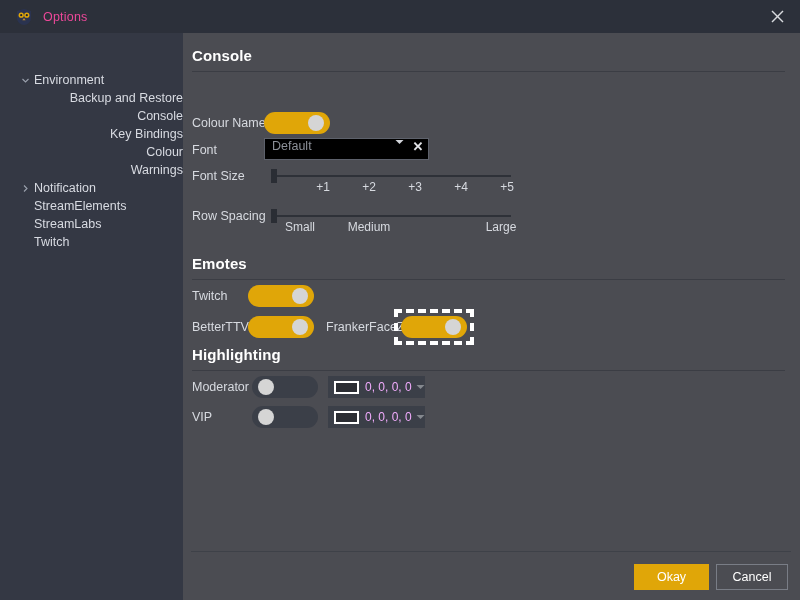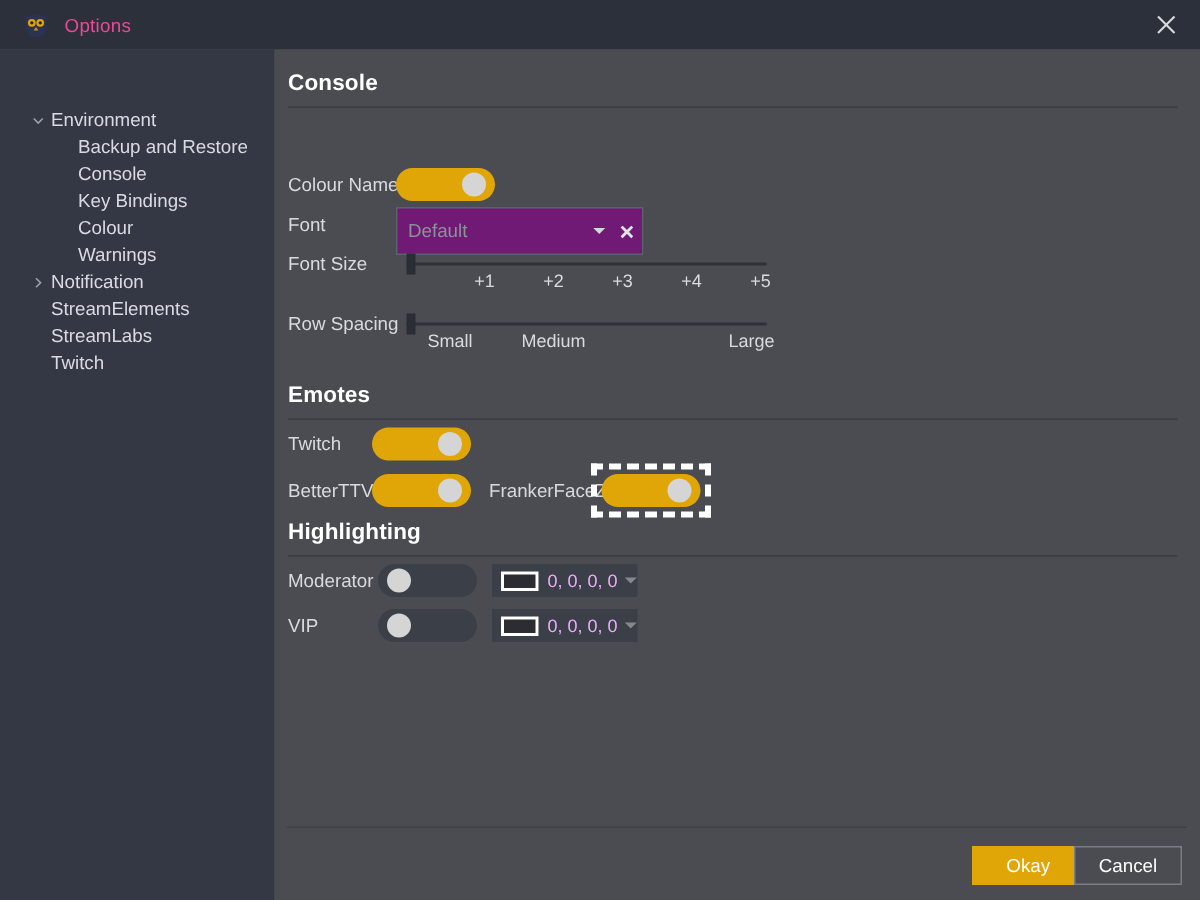--- a/index.html
+++ b/index.html
@@ -59,21 +59,21 @@
   }
   .tree-item {
     position: relative;
     height: 18px;
     line-height: 18px;
     color: #d8dbe2;
     cursor: default;
     white-space: nowrap;
   }
   .tree-item.lvl0 { padding-left: 34px; }
-  .tree-item.lvl1 { padding-left: 52px; }
+  .tree-item.lvl1 { padding-left: 52px; text-align: right; }
   .chev {
     position: absolute;
     left: 20px; top: 0;
     width: 10px; height: 18px;
     display: flex; align-items: center; justify-content: center;
     cursor: pointer;
   }
   .chev svg { display: block; }
 
   
@@ -129,24 +129,24 @@
   .focus-ring {
     position: absolute;
     border: 4px dashed #ffffff;
     pointer-events: none;
   }
 
   
   .combo {
     position: absolute;
     border: 1px solid #5d616b;
-    background: #701a75;
-    height: 32px;
+    background: #000000;
+    height: 22px;
     display: flex;
-    align-items: center;
+    align-items: flex-start;
     cursor: pointer;
   }
   .combo .combo-text {
     flex: 1 1 auto;
     padding-left: 7px;
     color: #8d9199;
     font-size: 12.5px;
     white-space: nowrap;
     overflow: hidden;
   }
@@ -228,21 +228,21 @@
     background: #3e4148;
   }
   .btn {
     position: absolute;
     height: 26px;
     display: flex; align-items: center; justify-content: center;
     font-size: 12.5px;
     cursor: pointer;
     color: #ffffff;
   }
-  .btn.primary { background: #e0a608; margin-left: 14px; }
+  .btn.primary { background: #e0a608; }
   .btn.secondary { background: #4b4c52; border: 1px solid #797d86; }
 </style>
 </head>
 <body>
 
 <div id="app">
 
   <div class="titlebar">
     <div class="title-icon">
       <svg width="18" height="18" viewBox="0 0 18 18">

